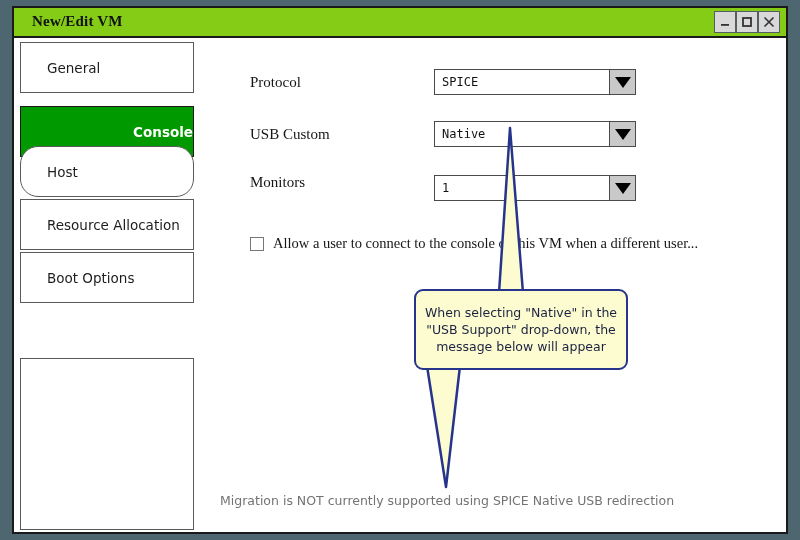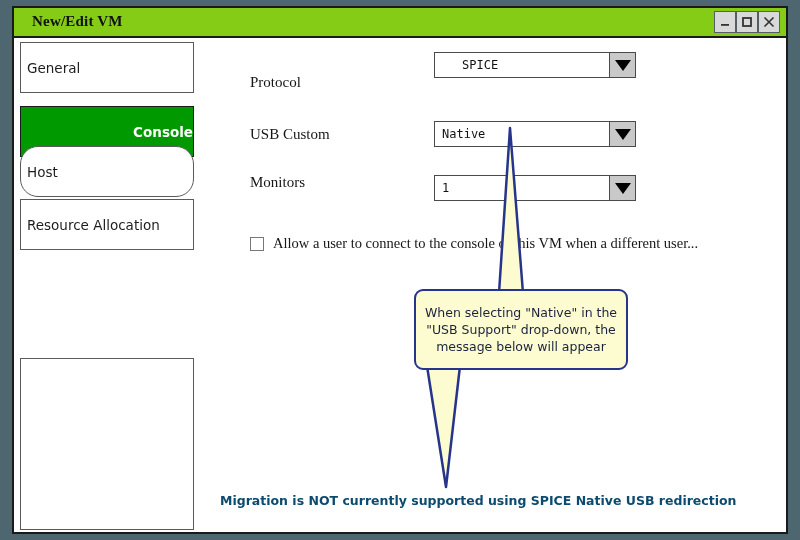--- a/index.html
+++ b/index.html
@@ -78,21 +78,21 @@
   .tab {
     position: absolute;
     left: 6px;
     width: 174px;
     height: 51px;
     background: #ffffff;
     border: 1.5px solid #5a5a5a;
     box-sizing: border-box;
     display: flex;
     align-items: center;
-    padding-left: 6px;
+    padding-left: 26px;
     font-size: 13.5px;
     color: #1d1d1d;
     font-family: "DejaVu Sans", sans-serif;
   }
   .tab.selected {
     background: #009900;
     color: #ffffff;
     font-weight: bold;
     border: 1.5px solid #1a1a1a;
   }
@@ -172,23 +172,22 @@
     font-size: 14.5px;
     color: #161616;
     white-space: nowrap;
   }
   .redmsg {
     position: absolute;
     left: 18px;
     top: 455px;
     font-family: "DejaVu Sans", sans-serif;
     font-size: 12.5px;
-    color: #0c4a6e;
+    color: #737373;
     white-space: nowrap;
-    font-weight: bold;
   }
 
   
   .callout-layer {
     position: absolute;
     left: 0; top: 0;
     width: 800px; height: 540px;
     pointer-events: none;
   }
   .callout-box {
@@ -250,27 +249,30 @@
         </div>
       <div class="tab selected" style="top:68px;justify-content:flex-end;">
           <span>Console</span>
         </div>
       <div class="tab" style="top:108px;border-radius:18px;">
           <span>Host</span>
         </div>
       <div class="tab" style="top:161px;">
           <span>Resource Allocation</span>
         </div>
+      <div class="tab" style="top:214px;">
+          <span>Boot Options</span>
+        </div>
       <div class="tab-empty" style="top:320px; height:172px;"></div>
     </div>
 
     <div class="form">
 
       <div class="row-label" style="left:48px; top:36px;">Protocol</div>
-      <div class="combo" style="left:232px; top:14px;padding-left:20px;">
+      <div class="combo" style="left:232px; top:31px;">
         <div class="combo-value">SPICE</div>
         <div class="combo-arrow">
             <div class="tri"></div>
           </div>
       </div>
 
       <div class="row-label" style="left:48px; top:88px;">USB Custom</div>
       <div class="combo" style="left:232px; top:83px;">
         <div class="combo-value">Native</div>
         <div class="combo-arrow">

